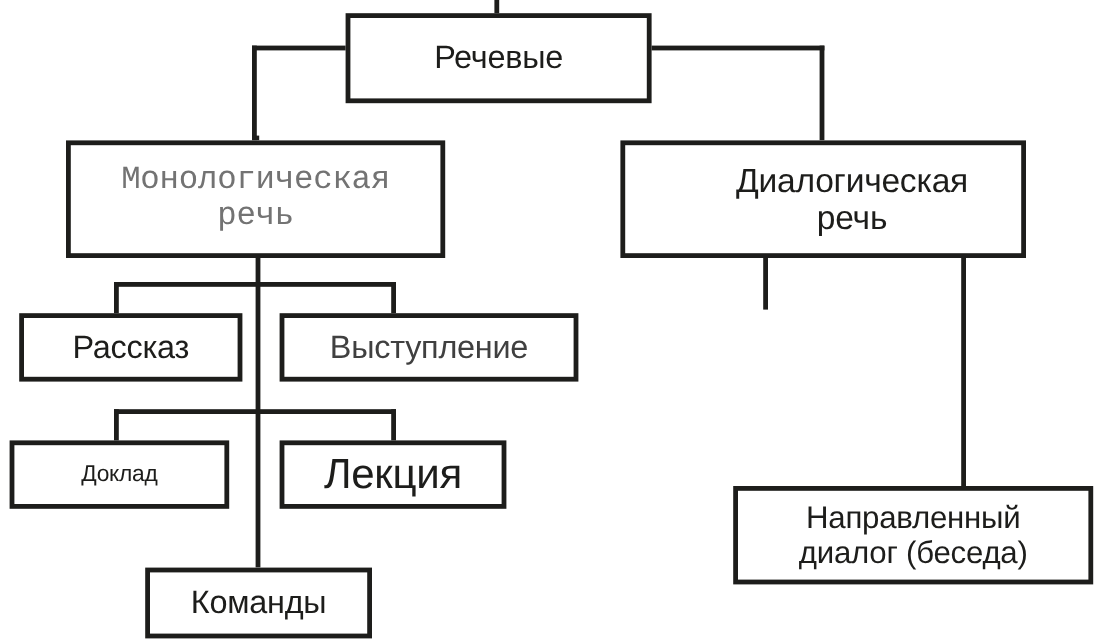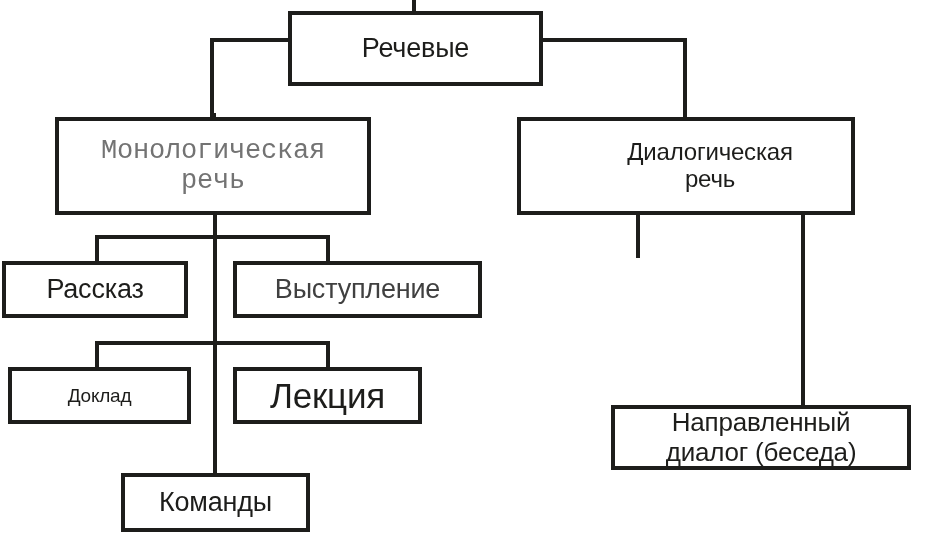--- a/index.html
+++ b/index.html
@@ -40,28 +40,28 @@
     position: absolute;
     background: #1d1d1b;
     z-index: 1;
   }
   .conn.h { height: 4px; }
   .conn.v { width: 4px; }
 
   
   #node-root        { left: 288px;  top: 11px;  width: 255px; height: 75px;  font-size: 27px; }
   #node-monolog     { left: 55px;   top: 117px; width: 316px; height: 98px;  font-size: 27px; }
-  #node-dialog      { left: 517px;  top: 117px; width: 338px; height: 98px;  font-size: 24px; padding-left: 48px; }
-  #node-rasskaz     { left: 2px;    top: 261px; width: 186px; height: 57px;  font-size: 27px; }
+  #node-dialog      { left: 517px;  top: 117px; width: 338px; height: 98px;  font-size: 28px; padding-left: 48px; }
+  #node-rasskaz     { left: 16px;    top: 261px; width: 186px; height: 57px;  font-size: 27px; }
   #node-vystuplenie { left: 233px;  top: 261px; width: 249px; height: 57px;  font-size: 27px; }
   #node-doklad      { left: 8px;    top: 367px; width: 183px; height: 57px;  font-size: 19px; }
   #node-lekciya     { left: 233px;  top: 367px; width: 189px; height: 57px;  font-size: 35px; }
   #node-komandy     { left: 121px;  top: 473px; width: 189px; height: 59px;  font-size: 27px; }
   #node-svobodny    { left: 527px;  top: 256px; width: 221px; height: 94px;  font-size: 26px; }
-  #node-napravlenny { left: 611px;  top: 405px; width: 300px; height: 65px;  font-size: 26px; }
+  #node-napravlenny { left: 611px;  top: 405px; width: 300px; height: 82px;  font-size: 26px; }
 </style>
 </head>
 <body>
 
 <div id="diagram-root" style="background: rgb(255, 255, 255);">
 
   <div class="conn v" style="left: 412px; top: 0px; height: 13px; background: rgb(29, 29, 27);"></div>
 
   <div class="conn h" style="left: 210px; top: 38px; width: 80px; background: rgb(29, 29, 27);"></div>
   <div class="conn v" style="left: 210px; top: 38px; height: 79px; background: rgb(29, 29, 27);"></div>

